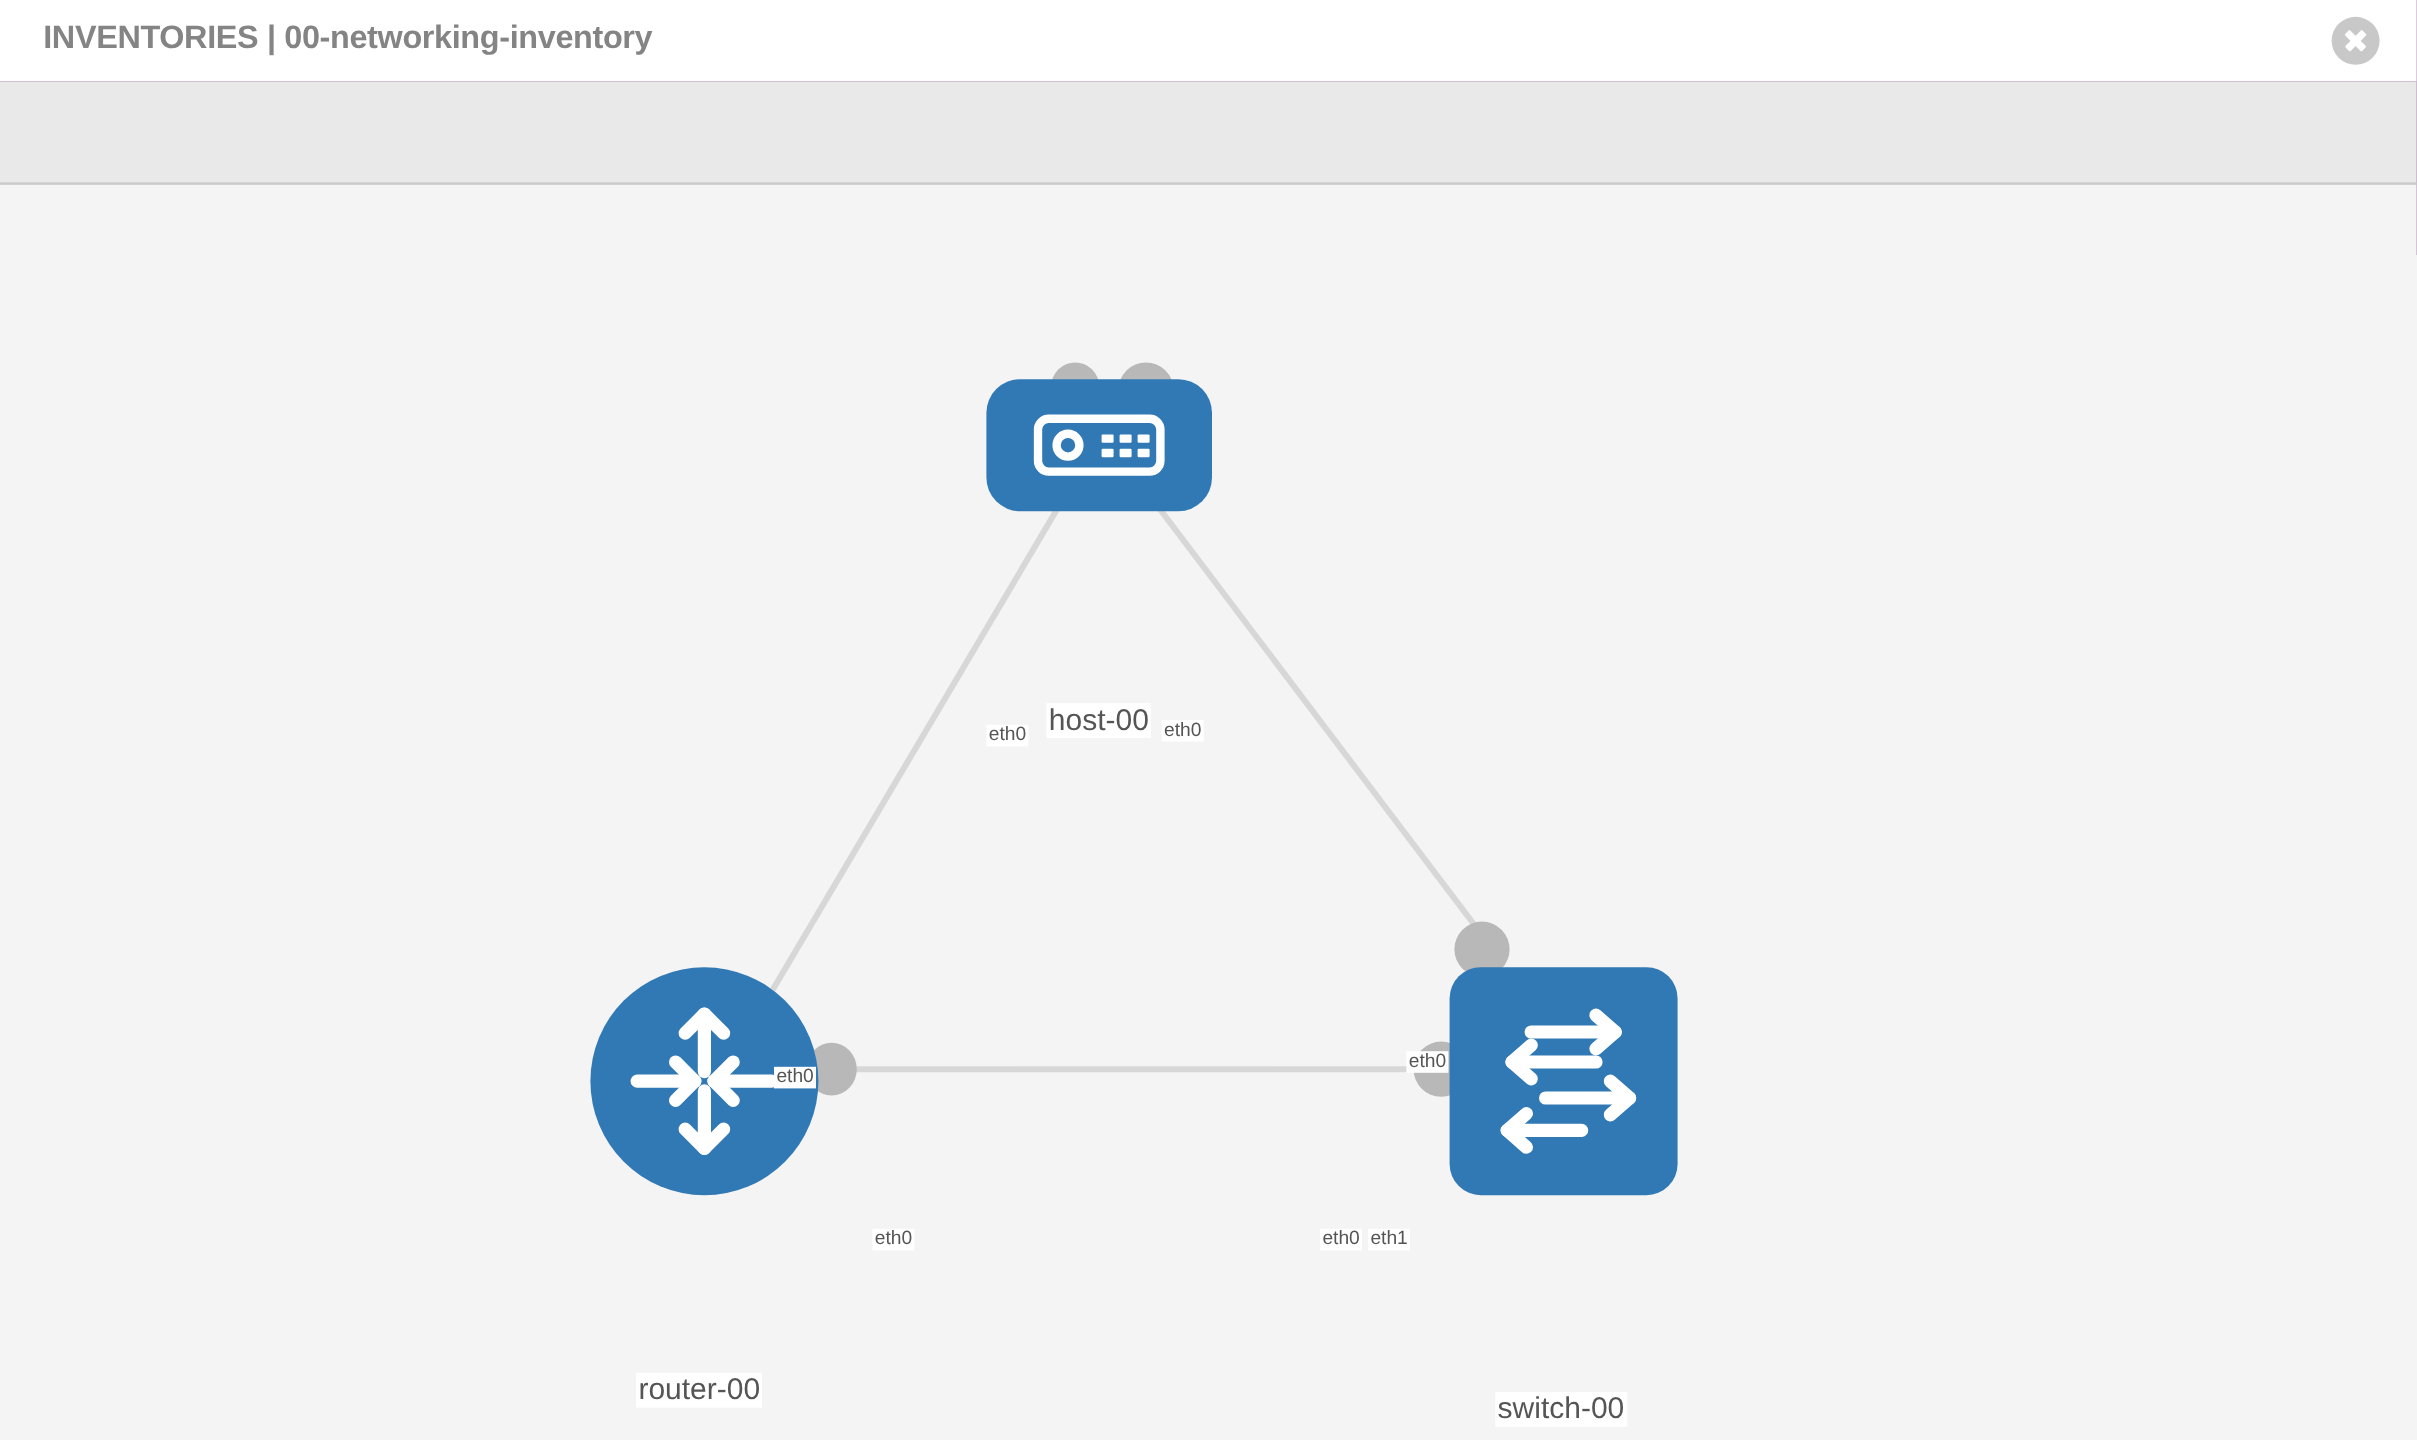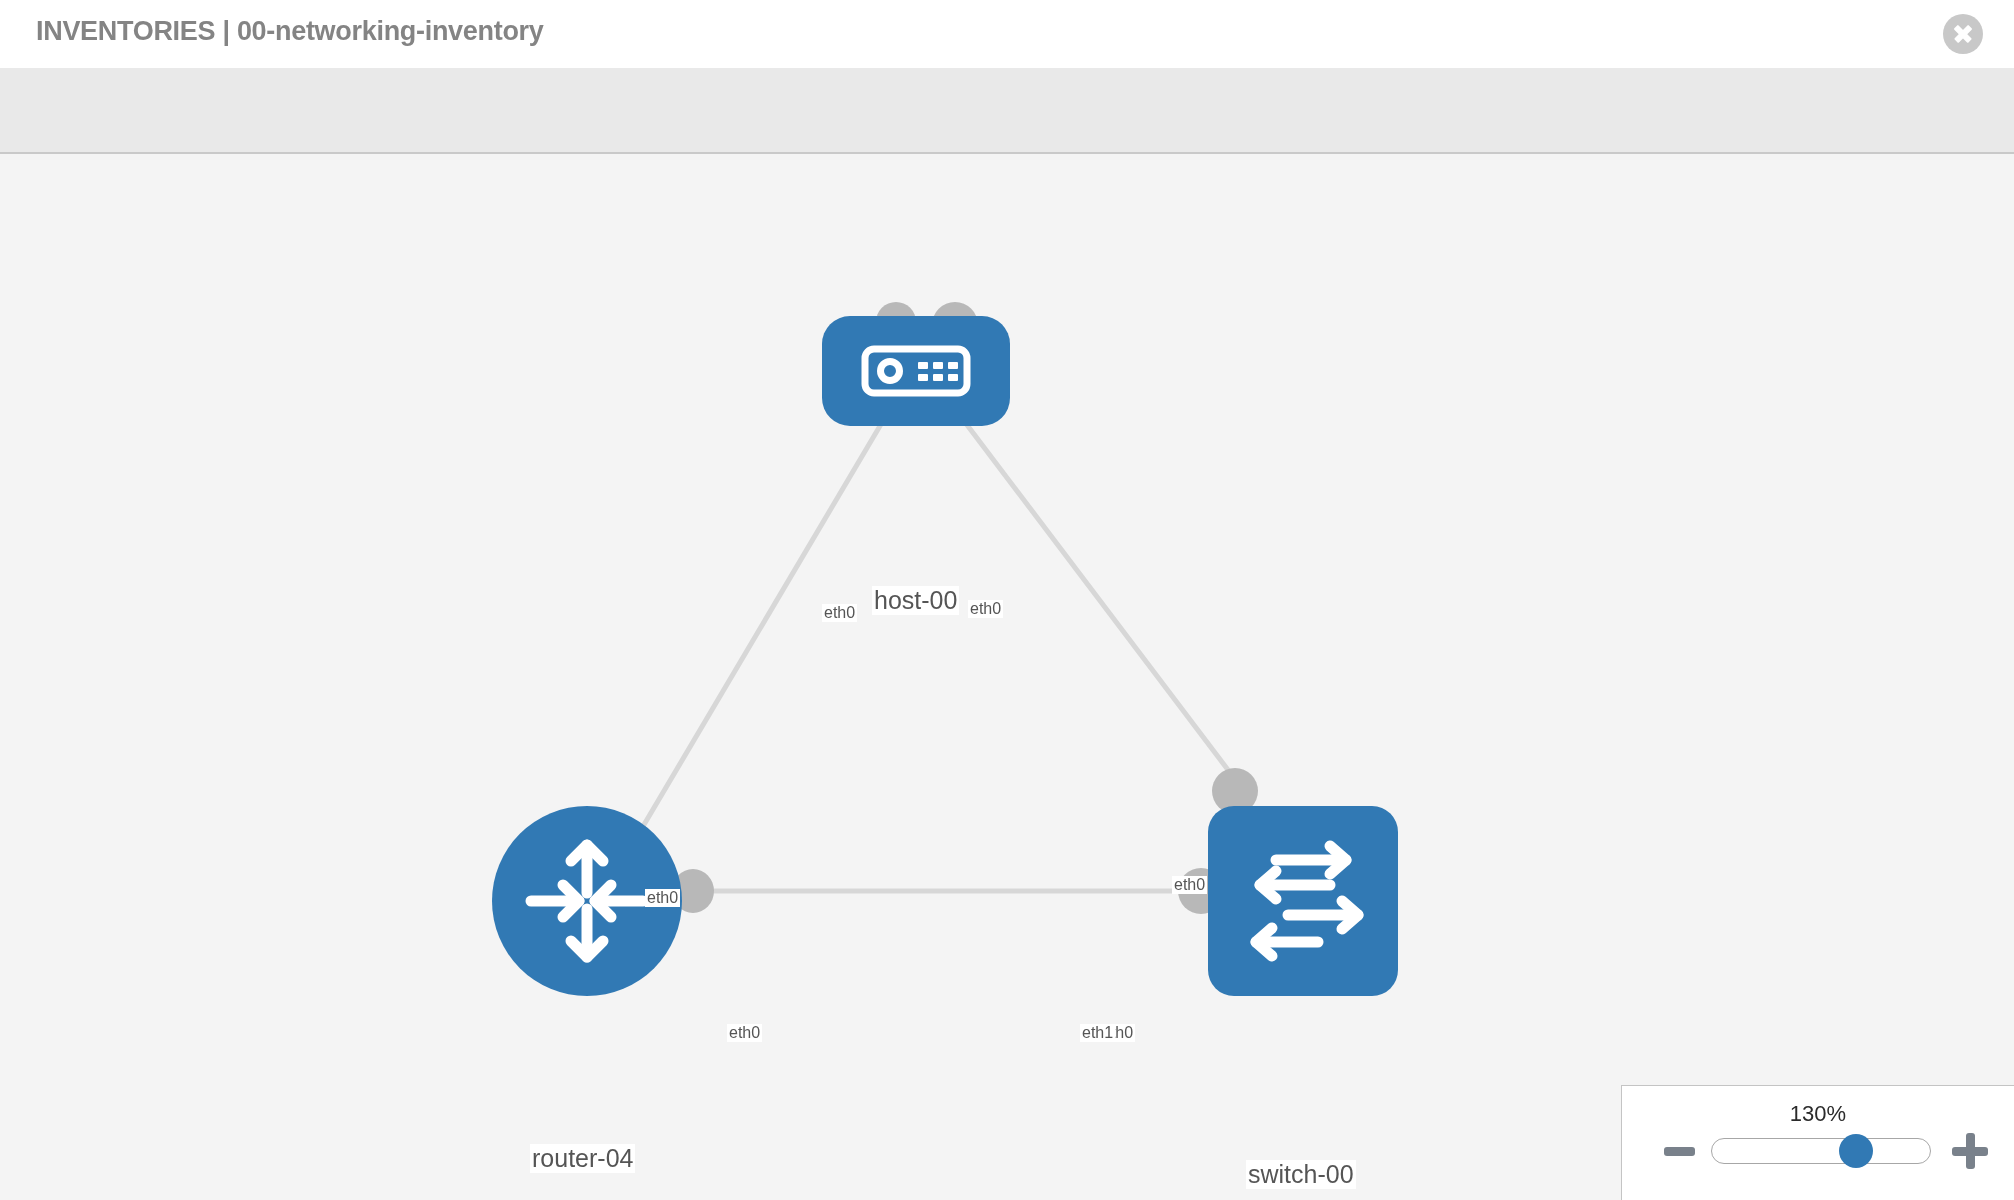--- a/index.html
+++ b/index.html
@@ -352,35 +352,27 @@
           <polyline points="36,33 20,47 36,61"></polyline>
           <line x1="48" y1="77" x2="118" y2="77"></line>
           <polyline points="102,63 118,77 102,91"></polyline>
           <line x1="78" y1="104" x2="16" y2="104"></line>
           <polyline points="32,90 16,104 32,118"></polyline>
         </g>
       </svg>
     </div>
 
     <div class="node-label" style="left:872px; top:432px;">host-00</div>
-    <div class="node-label" style="left:530px; top:990px;">router-04</div>
+    <div class="node-label" style="left:530px; top:990px;">router-00</div>
     <div class="node-label" style="left:1246px; top:1006px;">switch-00</div>
 
     <div class="iface-label" style="left:822px; top:450px;">eth0</div>
     <div class="iface-label" style="left:968px; top:446px;">eth0</div>
     <div class="iface-label" style="left:645px; top:735px;">eth0</div>
     <div class="iface-label" style="left:727px; top:870px;">eth0</div>
     <div class="iface-label" style="left:1172px; top:722px;">eth0</div>
     <div class="iface-label" style="left:1100px; top:870px;">eth0</div>
-    <div class="iface-label" style="left:1080px; top:870px;">eth1</div>
+    <div class="iface-label" style="left:1140px; top:870px;">eth1</div>
 
   </div>
 
-  <div class="zoom-panel">
-    <div class="zoom-level">130%</div>
-    <div class="zoom-minus"></div>
-    <div class="zoom-track">
-      <div class="zoom-thumb" id="zoom-thumb" style="left: 66%;"></div>
-    </div>
-    <div class="zoom-plus"></div>
-  </div>
 
 </div>
 
 </body></html>

